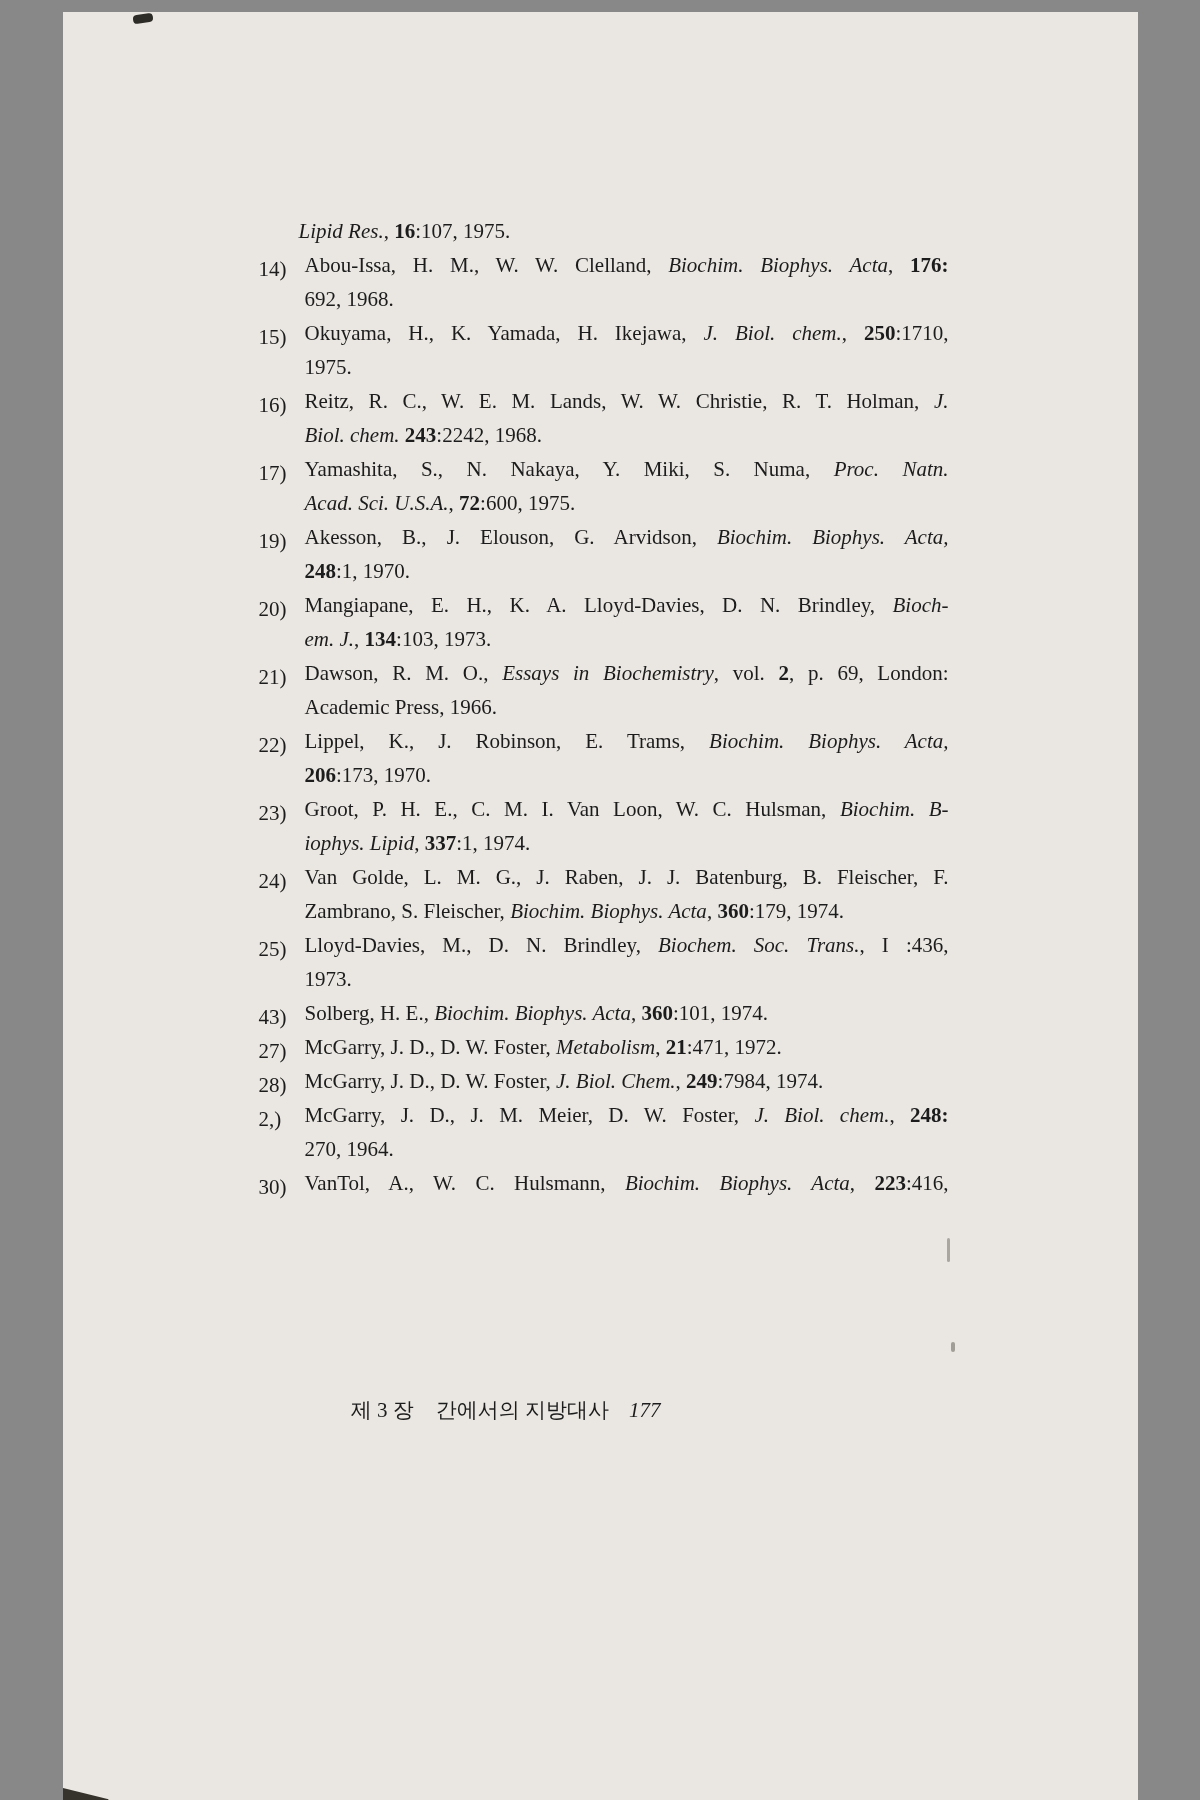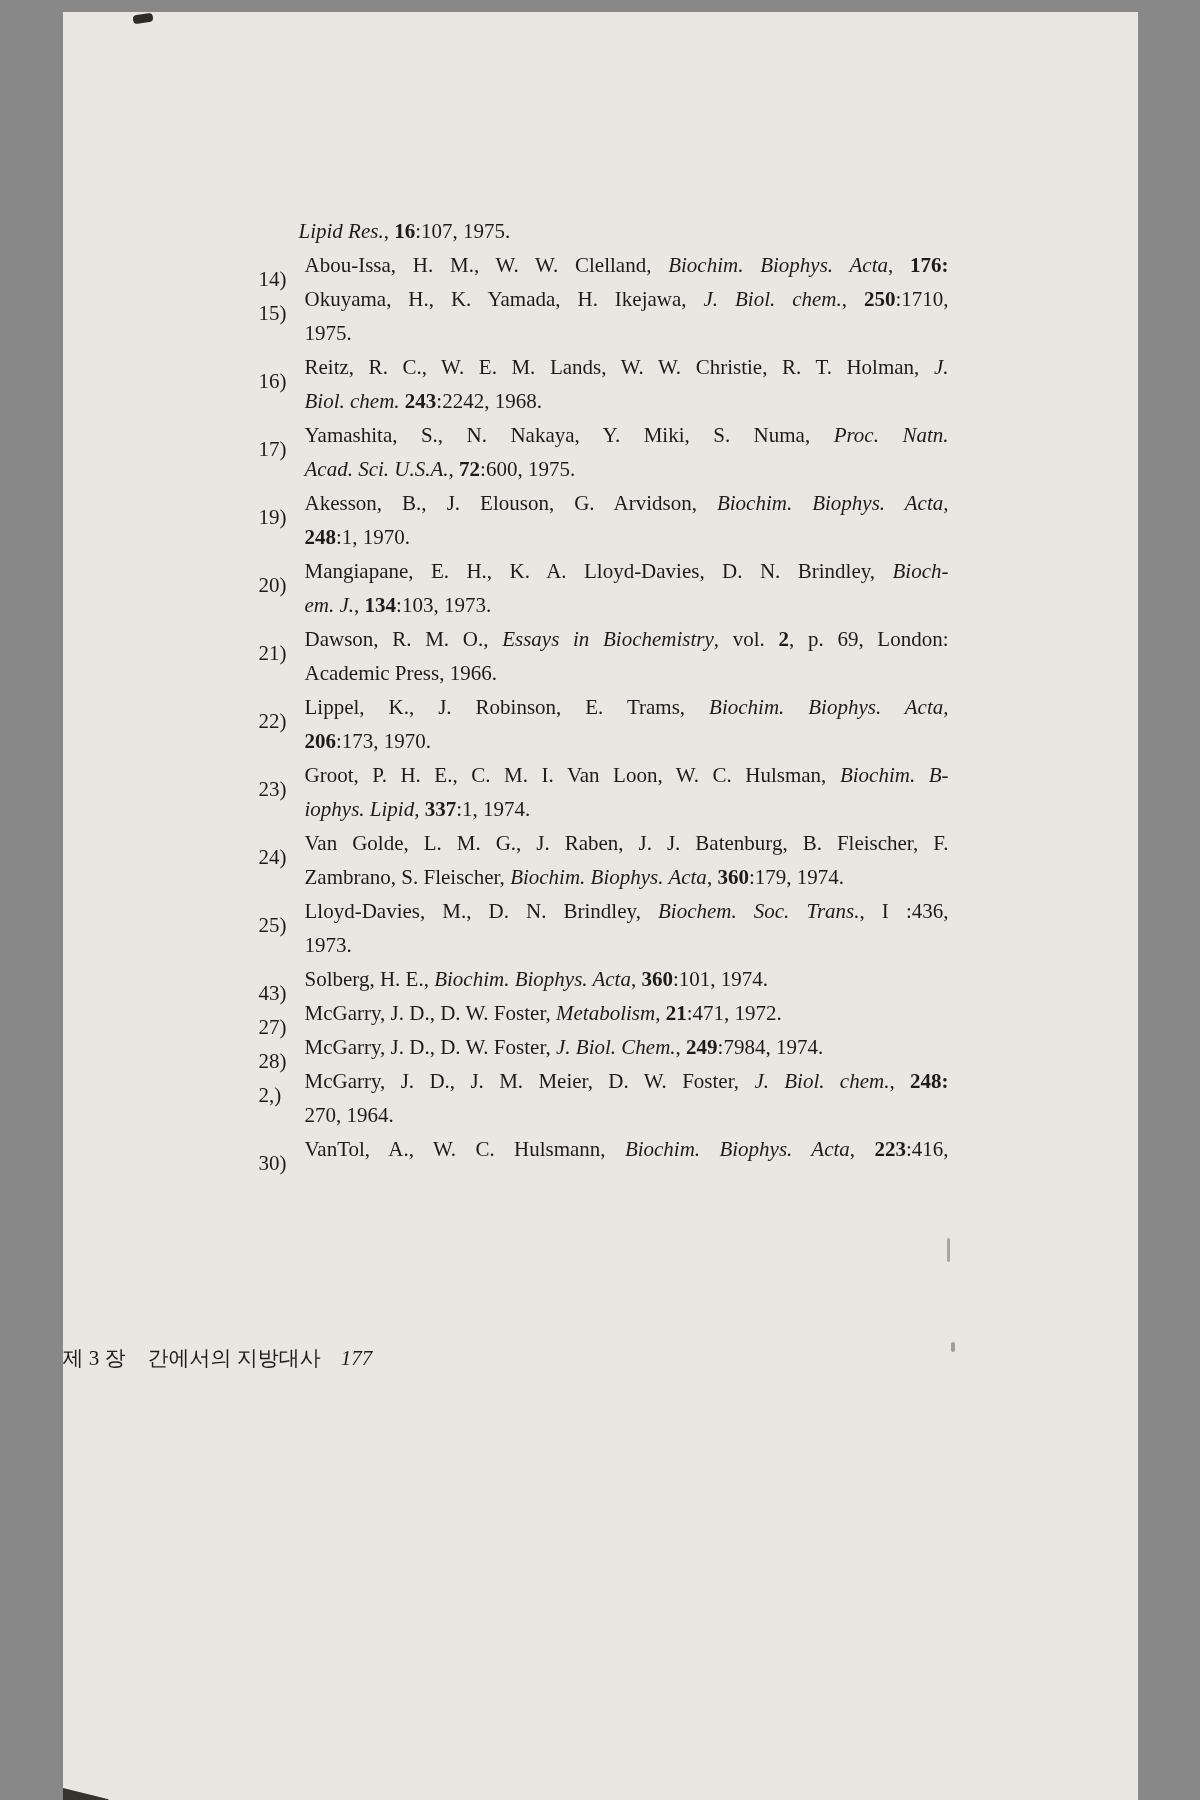--- a/index.html
+++ b/index.html
@@ -17,31 +17,31 @@
   .refs {
     position: absolute;
     left: 196px;
     top: 202px;
     width: 690px;
     font-size: 21px;
     line-height: 34px;
   }
   .ref { position: relative; padding-left: 46px; }
   .ref.carry { padding-left: 40px; }
-  .num { position: absolute; left: 0; top: 14px; }
+  .num { position: absolute; left: 0; top: 4px; }
   .line { min-height: 34px; }
   .line.full { text-align: justify; text-align-last: justify; }
   em { font-style: italic; }
   strong { font-weight: bold; }
   .footer {
     position: absolute;
     left: 0;
-    top: 1330px;
+    top: 1382px;
     width: 886px;
-    text-align: left;
+    text-align: center;
     font-size: 21px;
     line-height: 32px;
   }
   .footer .chapter { margin-right: 22px; }
   .footer .title { margin-right: 20px; }
   .footer .pagenum { font-style: italic; }
   .artifact { position: absolute; }
   .a1 { left: 70px; top: 2px; width: 20px; height: 9px; background: #2e2c27; border-radius: 4px; transform: rotate(-8deg); }
   .a2 { left: -14px; top: 1780px; width: 56px; height: 36px; background: #35332c; transform: rotate(14deg); }
   .a3 { left: 884px; top: 1226px; width: 3px; height: 24px; background: #8f8c84; border-radius: 2px; opacity: .7; }
@@ -51,20 +51,21 @@
 <body>
 
 <div class="page">
 
   <div class="refs" id="refs-host">
       <div class="ref carry">
         <div class="line"><em>Lipid Res.</em><span>, </span><strong>16</strong><span>:107, 1975.</span></div>
       </div>
       <div class="ref">
         <div class="line full"><span class="num">14)</span><span>Abou-Issa, H. M., W. W. Clelland, </span><em>Biochim. Biophys. Acta</em><span>, </span><strong>176:</strong></div>
+        <div class="line"><span>692, 1968.</span></div>
       </div>
       <div class="ref">
         <div class="line full"><span class="num">15)</span><span>Okuyama, H., K. Yamada, H. Ikejawa, </span><em>J. Biol. chem.</em><span>, </span><strong>250</strong><span>:1710,</span></div>
         <div class="line"><span>1975.</span></div>
       </div>
       <div class="ref">
         <div class="line full"><span class="num">16)</span><span>Reitz, R. C., W. E. M. Lands, W. W. Christie, R. T. Holman, </span><em>J.</em></div>
         <div class="line"><em>Biol. chem.</em><span> </span><strong>243</strong><span>:2242, 1968.</span></div>
       </div>
       <div class="ref">

